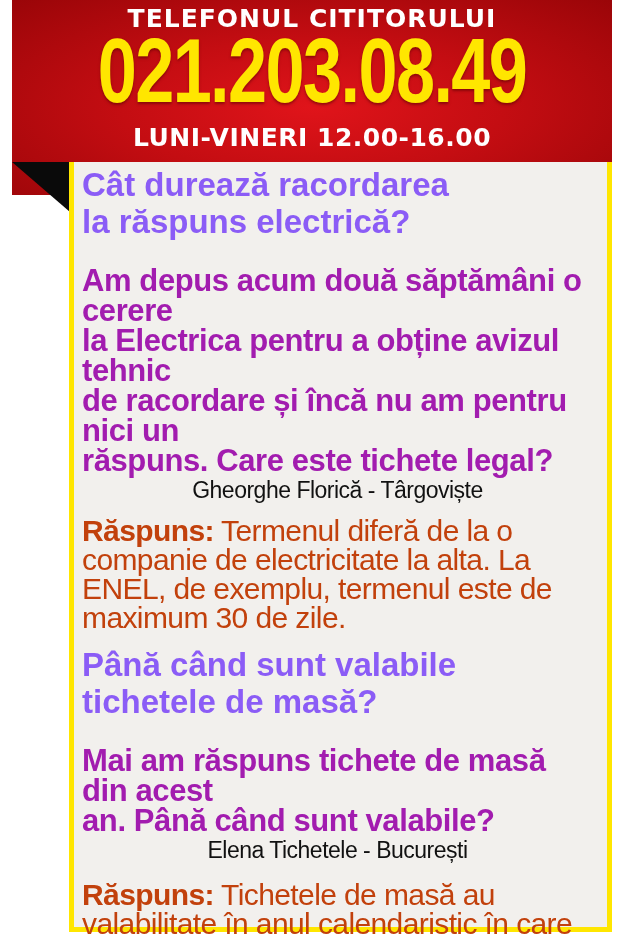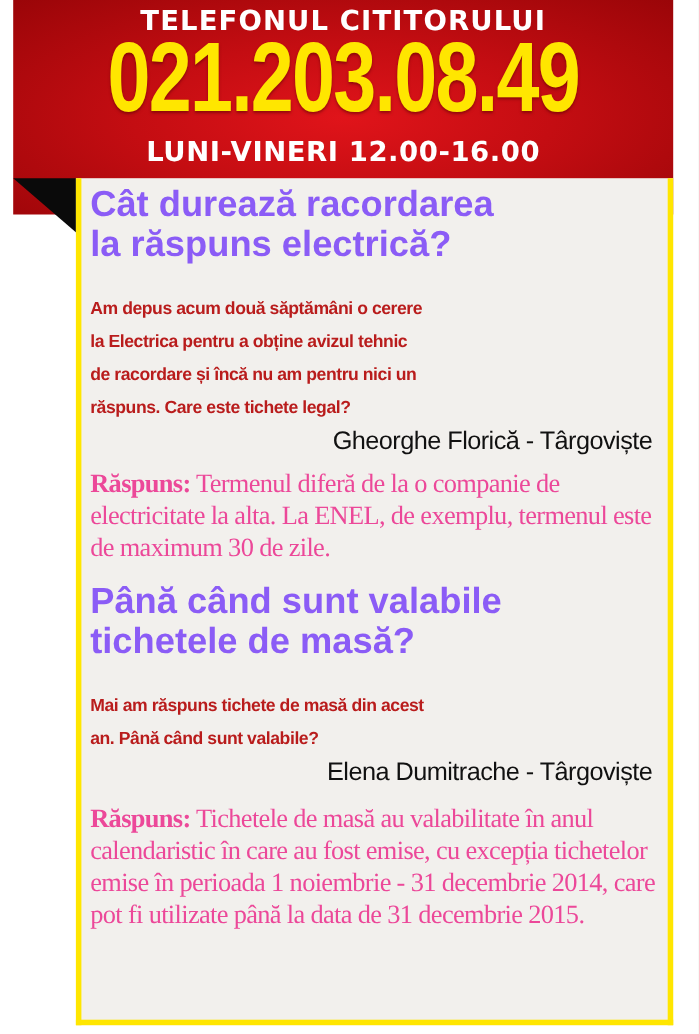--- a/index.html
+++ b/index.html
@@ -20,23 +20,23 @@
   .corner {
     position:absolute; left:12px; top:162px; width:0; height:0;
     border-top:50px solid #0a0a0a; border-left:58px solid transparent;
   }
   .box {
     position:absolute; left:69px; top:162px; width:533px; height:765px;
     background:#f2f0ed; border:5px solid #ffe600; border-top:none;
   }
   .content { position:absolute; left:82px; top:166px; width:515px; }
   .qtitle { font-family:"Liberation Sans", sans-serif; font-weight:bold; color:#8b5cf6; font-size:33px; line-height:37px; margin:0; }
-  .question { font-family:"Liberation Sans", sans-serif; font-weight:bold; color:#b91c1c; font-size:16px; line-height:30px; margin:0; letter-spacing:-0.4px; }
-  .author { text-align:right; color:#111; font-size:23px; line-height:28px; margin:0; padding-right:4px; font-family:"Liberation Sans", sans-serif; letter-spacing:-0.5px; }
-  .answer { color:#ec4899; font-size:24px; line-height:29px; margin:0; font-family:Liberation Serif, serif; letter-spacing:-0.6px; }
+  .question { font-family:"Liberation Sans", sans-serif; font-weight:bold; color:#a21caf; font-size:31px; line-height:30px; margin:0; letter-spacing:-0.4px; }
+  .author { text-align:center; color:#111; font-size:23px; line-height:28px; margin:0; padding-right:4px; font-family:"Liberation Sans", sans-serif; letter-spacing:-0.5px; }
+  .answer { color:#c2410c; font-size:30px; line-height:29px; margin:0; font-family:Liberation Sans, sans-serif; letter-spacing:-0.6px; }
   .answer b { font-weight:bold; }
 </style>
 </head>
 <body>
 
 <div class="header">
   <div class="hdr-title">TELEFONUL CITITORULUI</div>
   <div class="hdr-phone">021.203.08.49</div>
   <div class="hdr-hours">LUNI-VINERI 12.00-16.00</div>
 </div>
@@ -66,18 +66,18 @@
 
   <div style="margin-top:14px;">
     <h2 class="qtitle">
       <div>Până când sunt valabile</div>
       <div>tichetele de masă?</div>
     </h2>
     <div class="question" style="margin-top:26px;">
       <div>Mai am răspuns tichete de masă din acest</div>
       <div>an. Până când sunt valabile?</div>
     </div>
-    <p class="author">Elena Dumitrache - Târgoviște</p>
+    <p class="author">Elena Tichetele - București</p>
     <p class="answer" style="margin-top:16px;">
       <b>Răspuns:</b><span> Tichetele de masă au valabilitate în anul calendaristic în care au fost emise, cu excepția tichetelor emise în perioada 1 noiembrie - 31 decembrie 2014, care pot fi utilizate până la data de 31 decembrie 2015.</span>
     </p>
   </div>
 </div>
 
 </body></html>

